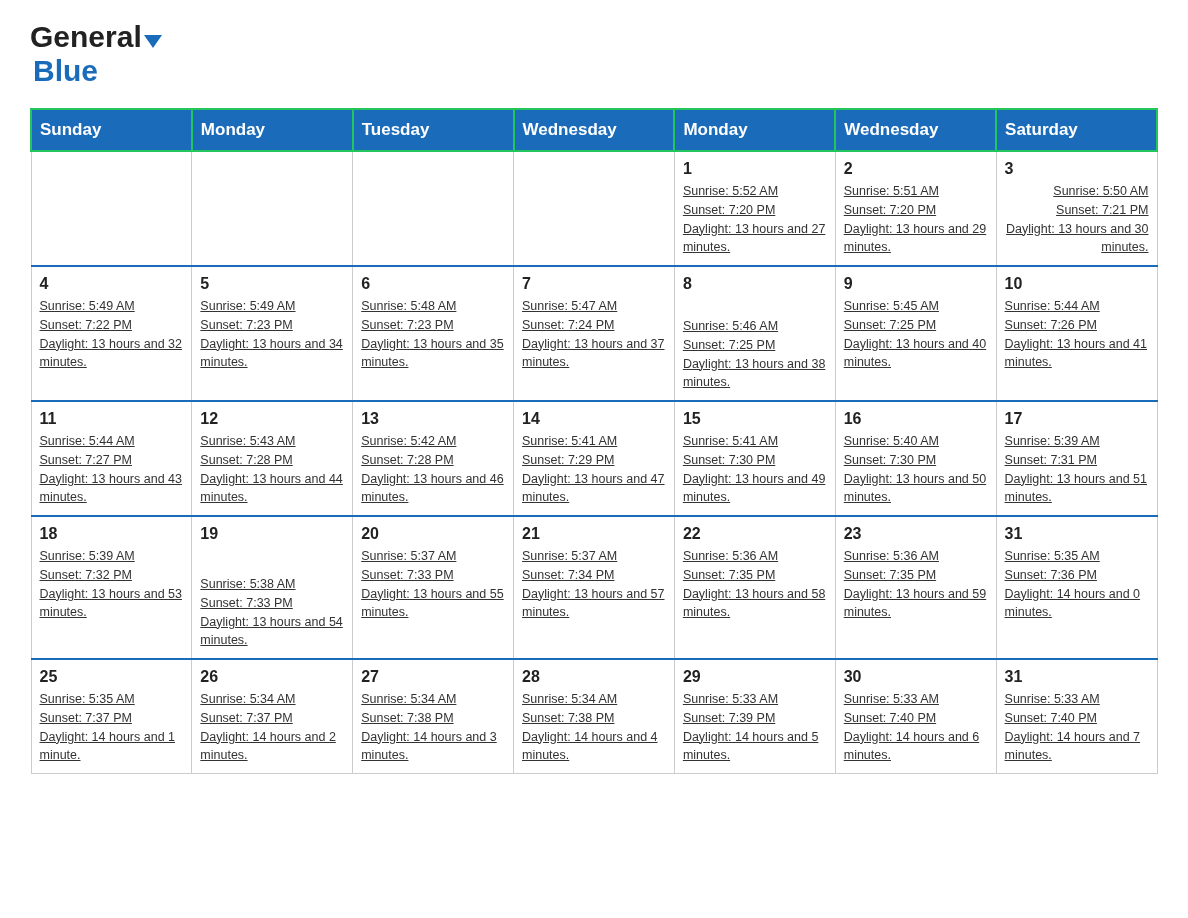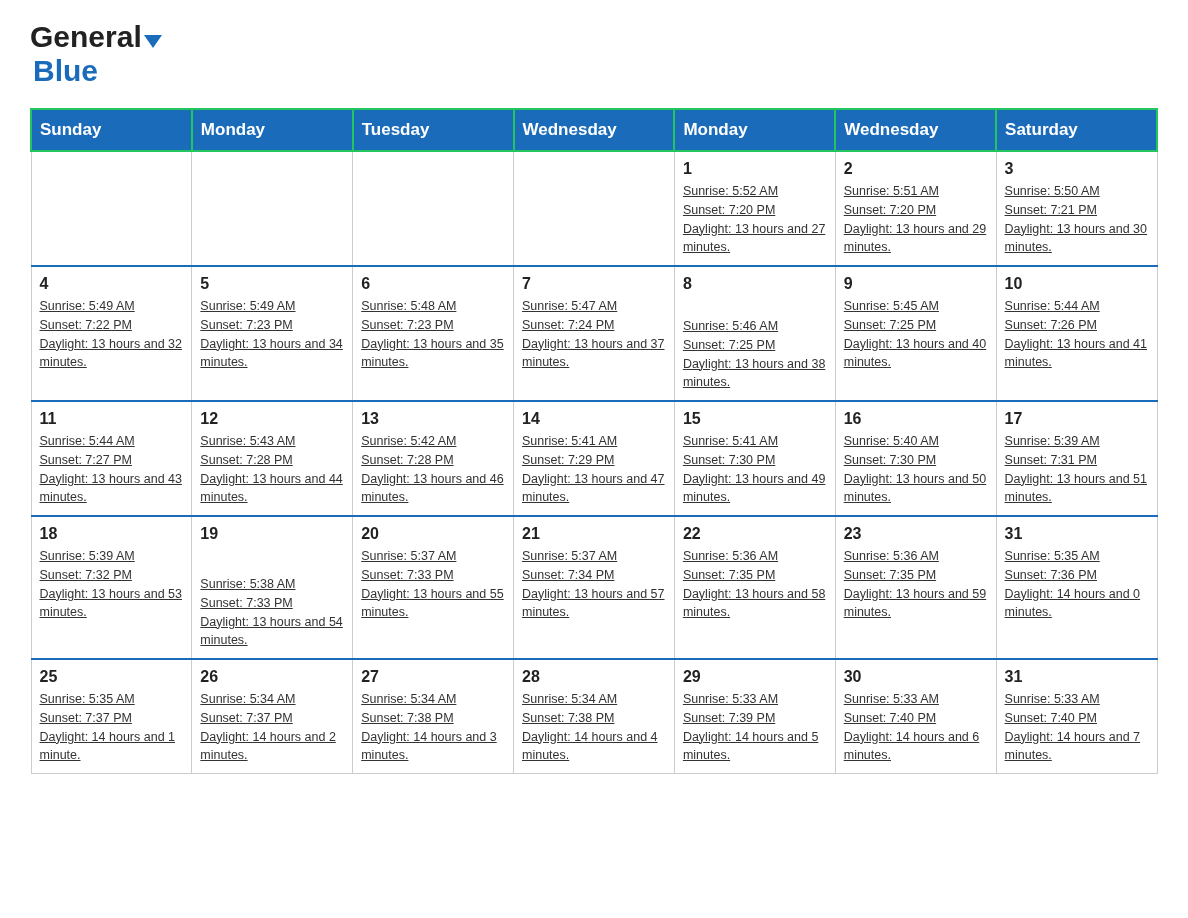--- a/index.html
+++ b/index.html
@@ -130,21 +130,21 @@
 Daylight: 13 hours and 27 minutes.</div>
         </td>
         <td>
           <span class="day-number">2</span>
           <div class="day-info" style="white-space: pre-line;">Sunrise: 5:51 AM
 Sunset: 7:20 PM
 Daylight: 13 hours and 29 minutes.</div>
         </td>
         <td>
           <span class="day-number">3</span>
-          <div class="day-info" style="white-space: pre-line;">Sunrise: 5:50 AM
+          <div class="day-info" style="white-space: pre-line; text-align: right;">Sunrise: 5:50 AM
 Sunset: 7:21 PM
 Daylight: 13 hours and 30 minutes.</div>
         </td>
       </tr>
       <tr class="week-row">
         <td>
           <span class="day-number">4</span>
           <div class="day-info" style="white-space: pre-line;">Sunrise: 5:49 AM
 Sunset: 7:22 PM
 Daylight: 13 hours and 32 minutes.</div>

